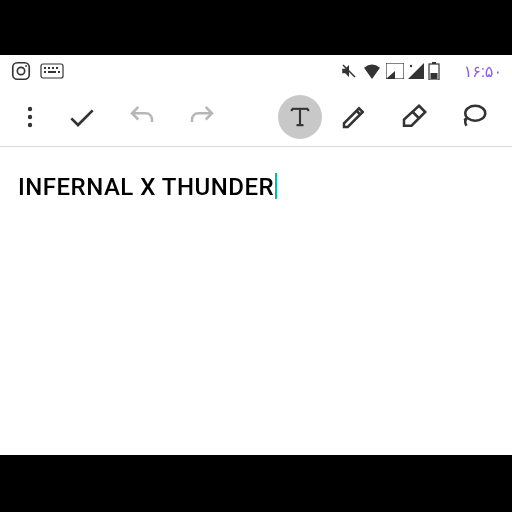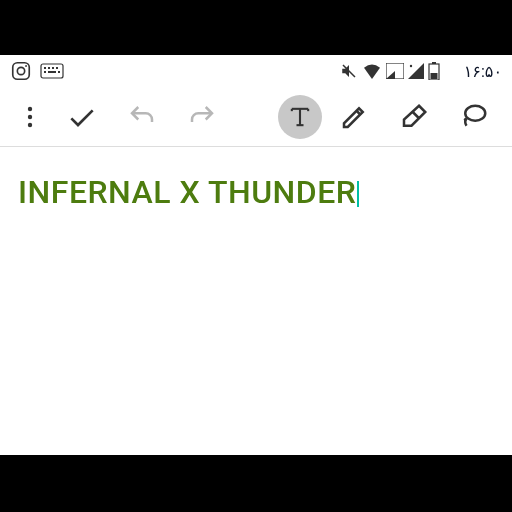--- a/index.html
+++ b/index.html
@@ -31,21 +31,21 @@
     gap: 8px;
   }
   .status-right {
     margin-left: auto;
     display: flex;
     align-items: center;
     gap: 4px;
   }
   .status-time {
     font-size: 16px;
-    color: #0f172a;
+    color: #8b5cf6;
     margin-left: 20px;
   }
   .toolbar {
     height: 60px;
     display: flex;
     align-items: center;
     padding: 0 10px;
     border-bottom: 1px solid #ddd;
     gap: 4px;
   }
@@ -59,24 +59,24 @@
   }
   .tool-btn.menu { width: 40px; }
   .tool-btn.active { background: #c8c8c8; width: 44px; height: 44px; }
   .tool-btn.disabled svg { opacity: 0.35; }
   .spacer { flex: 1; }
   .note-area {
     padding: 26px 18px;
     position: relative;
   }
   .note-text {
-    font-size: 32px;
+    font-size: 24px;
     font-weight: 500;
     letter-spacing: 0.5px;
-    color: #4d7c0f;
+    color: #000000;
     display: inline;
   }
   .cursor {
     display: inline-block;
     width: 2px;
     height: 26px;
     background: #00bfa5;
     vertical-align: text-bottom;
     margin-left: 1px;
   }

